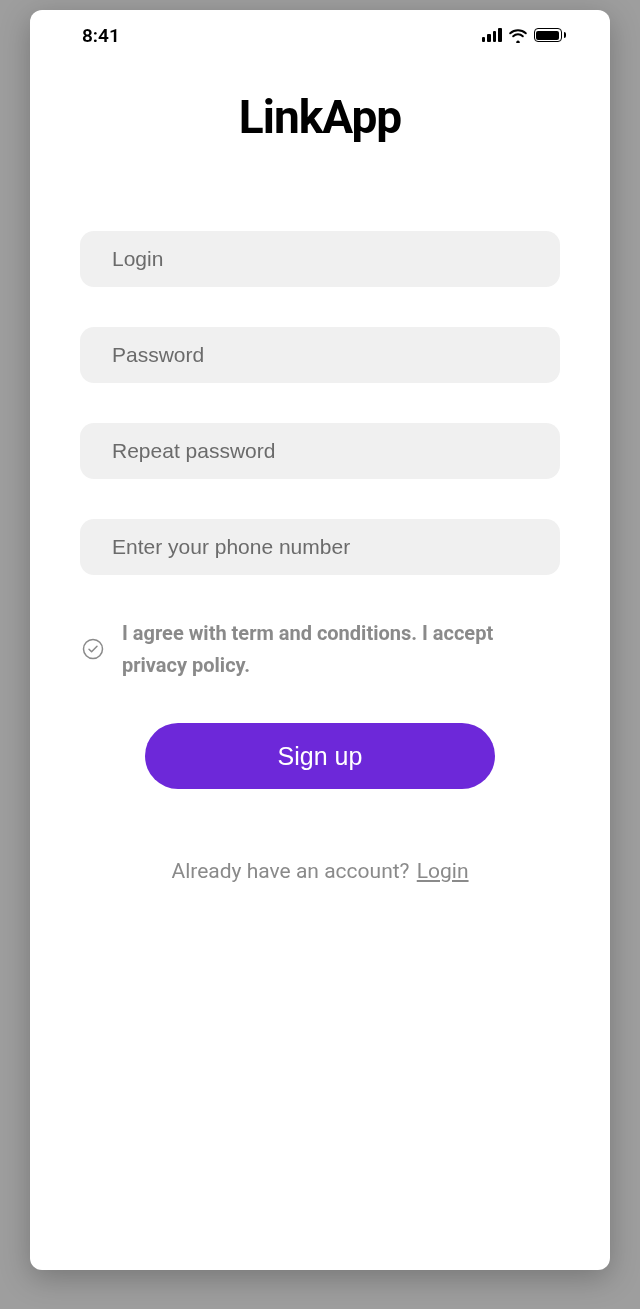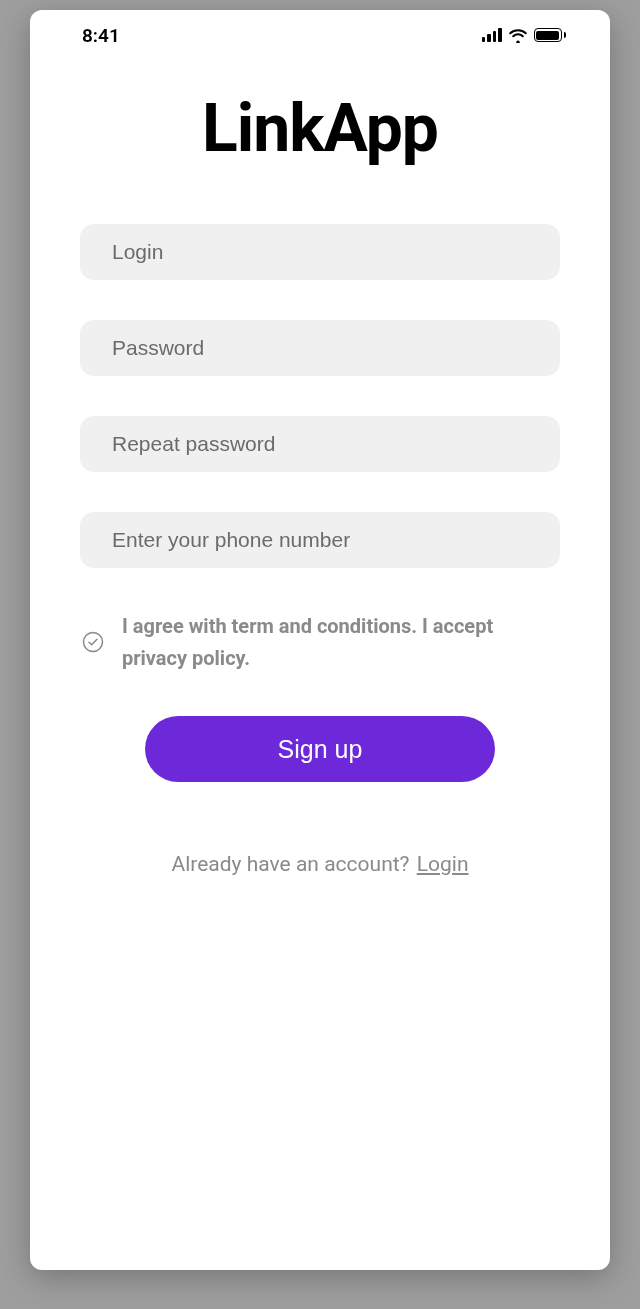--- a/index.html
+++ b/index.html
@@ -49,31 +49,31 @@
     }
 
     .status-icons {
       display: flex;
       align-items: center;
       gap: 6px;
     }
 
     
     .app-title {
-      font-size: 66px;
+      font-size: 46px;
       font-weight: 700;
       color: #000;
       text-align: center;
       margin-top: 30px;
       letter-spacing: -1px;
     }
 
     
     .form {
-      margin-top: 57px;
+      margin-top: 87px;
       display: flex;
       flex-direction: column;
       gap: 40px;
     }
 
     .input-field {
       width: 100%;
       height: 56px;
       background: #f0f0f0;
       border: none;

